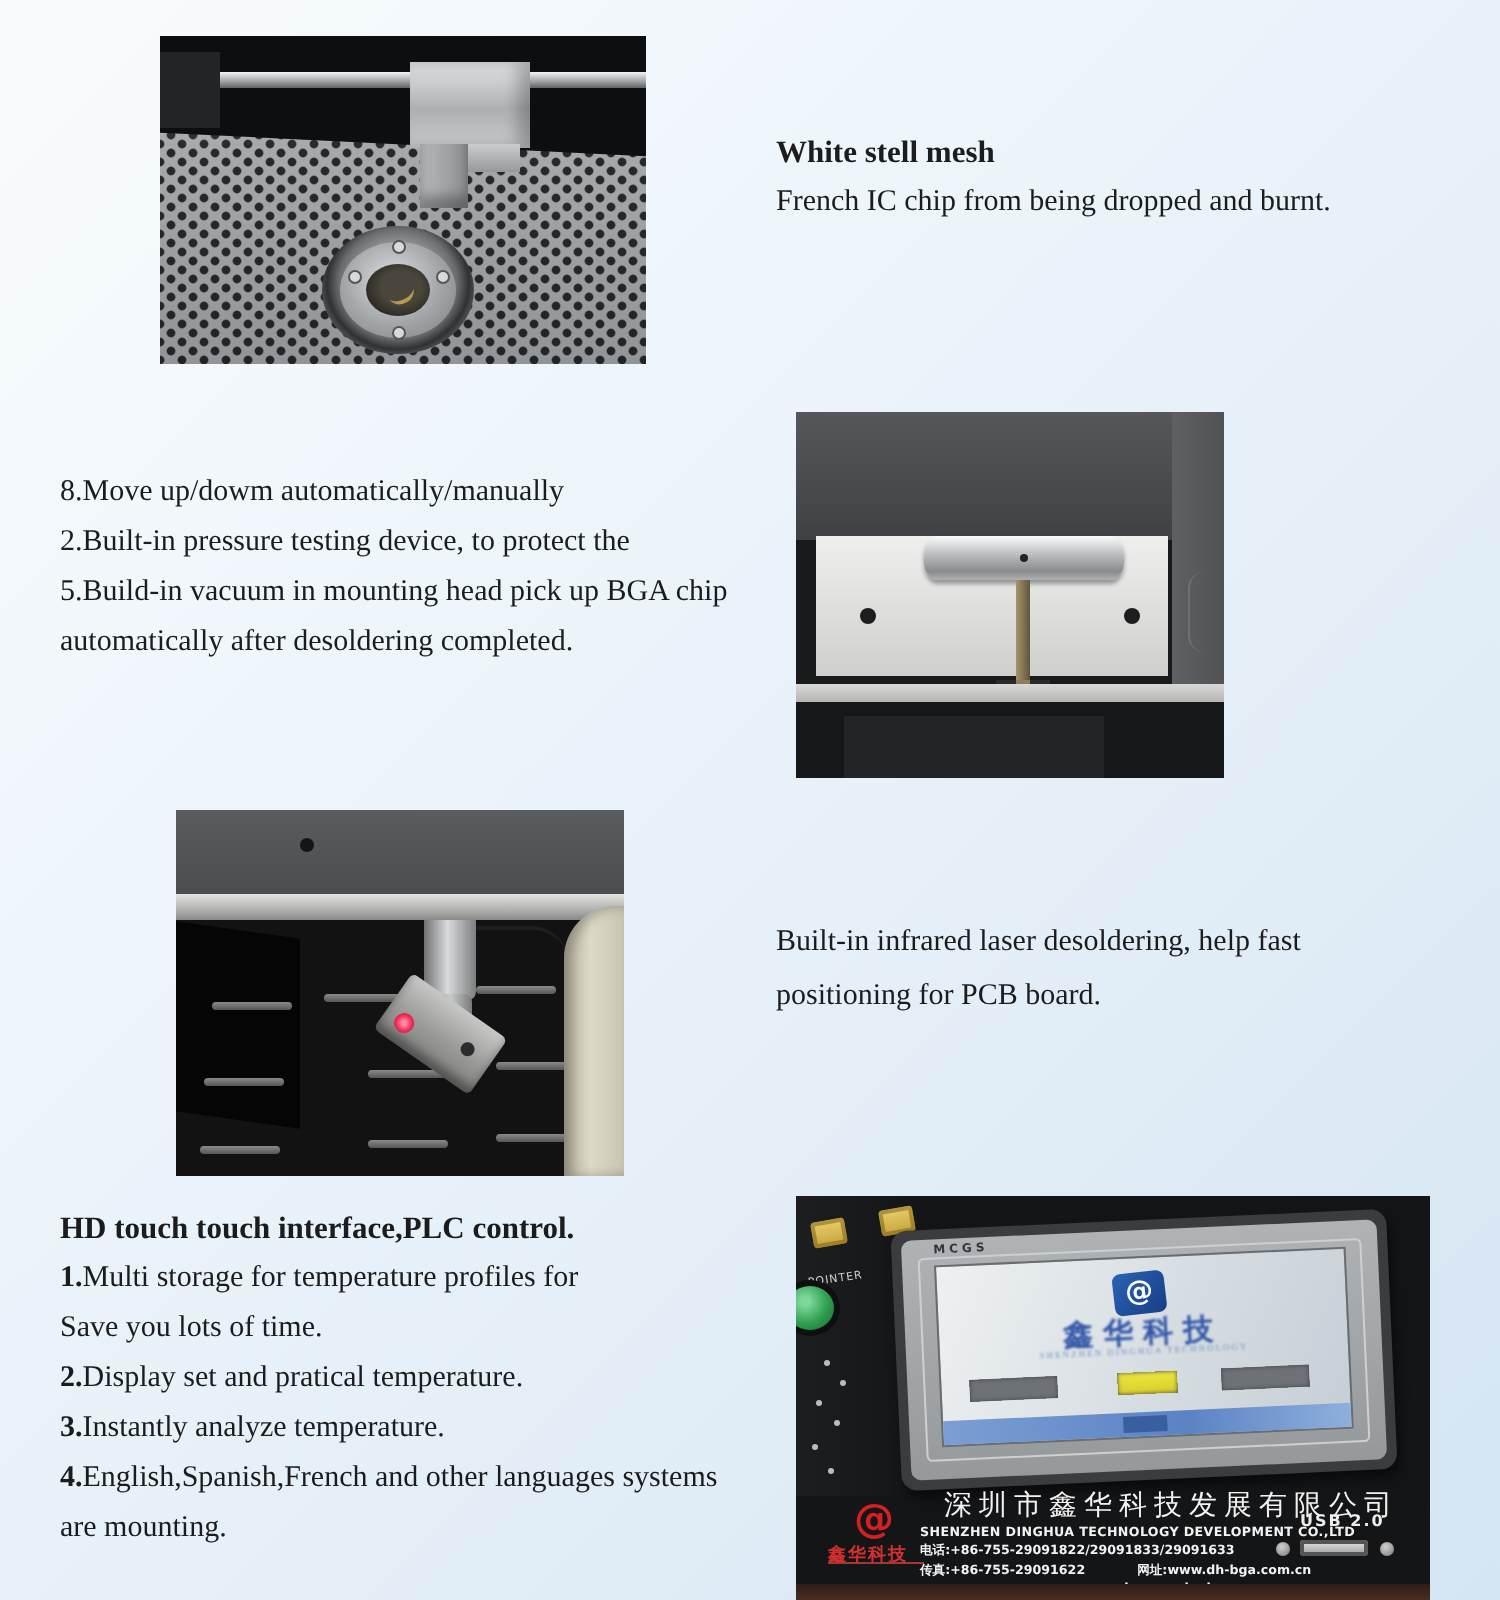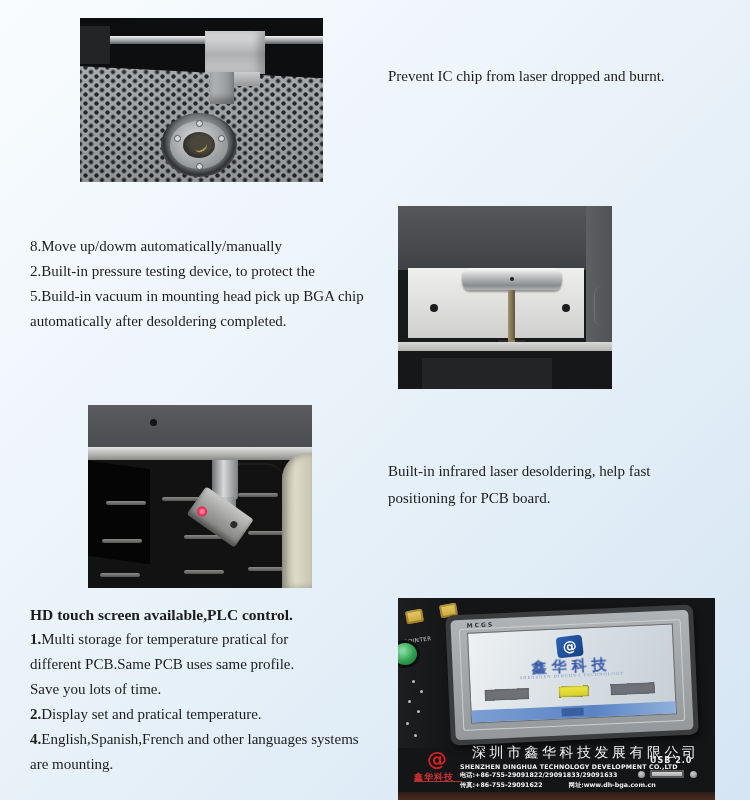--- a/index.html
+++ b/index.html
@@ -165,21 +165,22 @@
       <div class="port-inner"></div>
       <div class="port-wire"></div>
       <span class="screw" style="left:35px;top:7px;"></span>
       <span class="screw" style="left:13px;top:22px;"></span>
       <span class="screw" style="left:57px;top:22px;"></span>
       <span class="screw" style="left:35px;top:50px;"></span>
     </div>
   </div>
 
   <div class="text-block" style="left:388px;top:64px;">
-    <div class="line">Prevent IC chip from laser dropped and burnt.</div>
+    <div class="heading">White stell mesh</div>
+    <div class="line">French IC chip from being dropped and burnt.</div>
   </div>
 
   <div class="text-block" style="left:30px;top:234px;">
     <div class="line">8.Move up/dowm automatically/manually</div>
     <div class="line">2.Built-in pressure testing device, to protect the</div>
     <div class="line">5.Build-in vacuum in mounting head pick up BGA chip</div>
     <div class="line">automatically after desoldering completed.</div>
   </div>
 
   <div class="photo photo-head">
@@ -223,25 +224,25 @@
     </div>
     <div class="ph3-pillar"></div>
   </div>
 
   <div class="text-block" style="left:388px;top:458px;">
     <div class="line" style="line-height:27px;">Built-in infrared laser desoldering, help fast</div>
     <div class="line" style="line-height:27px;">positioning for PCB board.</div>
   </div>
 
   <div class="text-block" style="left:30px;top:602px;">
-    <div class="heading">HD touch screen available,PLC control.</div>
-    <div class="line"><span class="bnum">1.</span><span>Multi storage for temperature pratical for</span></div>
-    <div class="line"><span class="bnum"></span><span>different PCB.Same PCB uses same profile.</span></div>
+    <div class="heading">HD touch touch interface,PLC control.</div>
+    <div class="line"><span class="bnum">1.</span><span>Multi storage for temperature profiles for</span></div>
     <div class="line"><span class="bnum"></span><span>Save you lots of time.</span></div>
     <div class="line"><span class="bnum">2.</span><span>Display set and pratical temperature.</span></div>
+    <div class="line"><span class="bnum">3.</span><span>Instantly analyze temperature.</span></div>
     <div class="line"><span class="bnum">4.</span><span>English,Spanish,French and other languages systems</span></div>
     <div class="line"><span class="bnum"></span><span>are mounting.</span></div>
   </div>
 
   <div class="photo photo-touch">
     <div class="ph4-leftstrip"></div>
     <div class="gold" style="left:8px;top:12px;transform:rotate(-10deg);"></div>
     <div class="gold" style="left:42px;top:6px;transform:rotate(-10deg);"></div>
     <div class="ph4-pointer">POINTER</div>
     <div class="ph4-green"></div>

